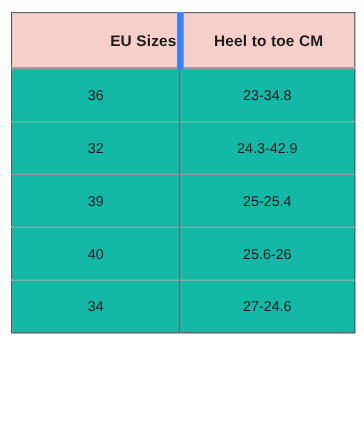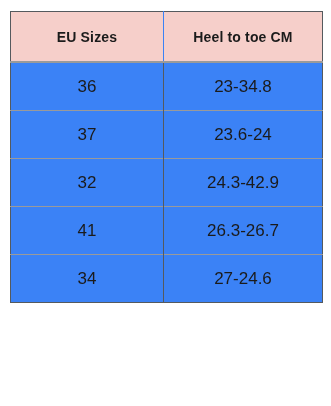--- a/index.html
+++ b/index.html
@@ -41,26 +41,27 @@
   }
   .size-table thead th {
     height: 49px;
     background: #f6cfca;
     font-size: 14px;
     font-weight: bold;
     letter-spacing: 0.15px;
     border-bottom: 2px solid #9a9a9a;
   }
   .size-table thead th.hdr-left {
-    border-right: 1px solid #3b82f6;
+    border-right: 6px solid #3b82f6;
+    text-align: right;
   }
   .size-table tbody td {
     height: 47px;
-    background: #3b82f6;
-    font-size: 17px;
+    background: #14b8a6;
+    font-size: 13px;
     font-weight: normal;
     border-top: 1px solid #9a9a9a;
   }
   .size-table tbody tr:first-child td {
     border-top: none;
   }
   .size-table tbody td.cell-left {
     border-right: 1px solid #555a5e;
   }
 </style>
@@ -78,30 +79,30 @@
         <th class="hdr-left">EU Sizes</th>
         <th class="hdr-right">Heel to toe CM</th>
       </tr>
     </thead>
     <tbody>
       <tr>
         <td class="cell-left">36</td>
         <td class="cell-right">23-34.8</td>
       </tr>
       <tr>
-        <td class="cell-left">37</td>
-        <td class="cell-right">23.6-24</td>
-      </tr>
-      <tr>
         <td class="cell-left">32</td>
         <td class="cell-right">24.3-42.9</td>
       </tr>
       <tr>
-        <td class="cell-left">41</td>
-        <td class="cell-right">26.3-26.7</td>
+        <td class="cell-left">39</td>
+        <td class="cell-right">25-25.4</td>
+      </tr>
+      <tr>
+        <td class="cell-left">40</td>
+        <td class="cell-right">25.6-26</td>
       </tr>
       <tr>
         <td class="cell-left">34</td>
         <td class="cell-right">27-24.6</td>
       </tr>
     </tbody>
   </table>
 </div>
 
 </body></html>

